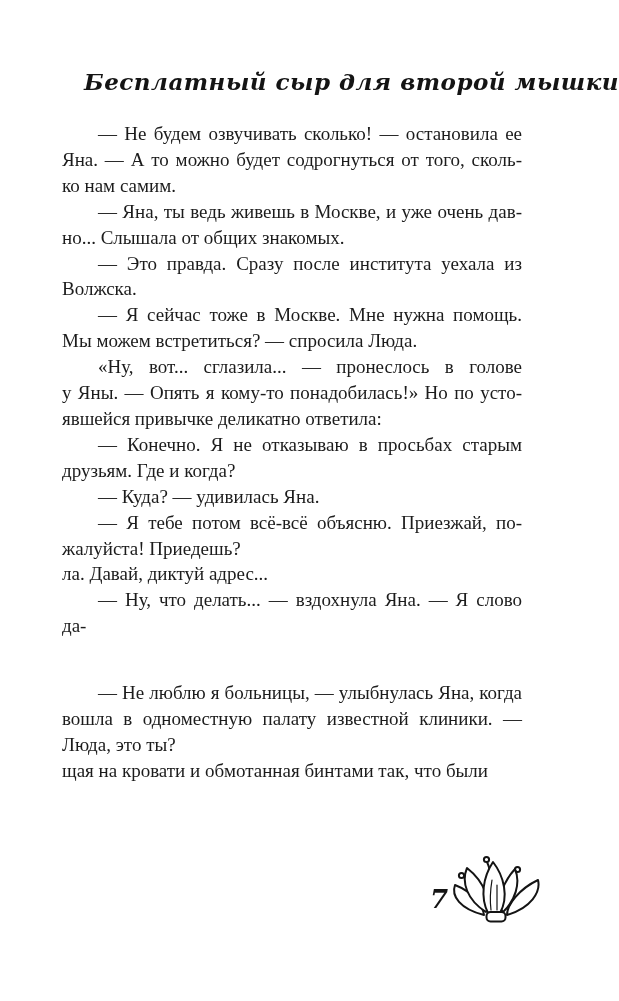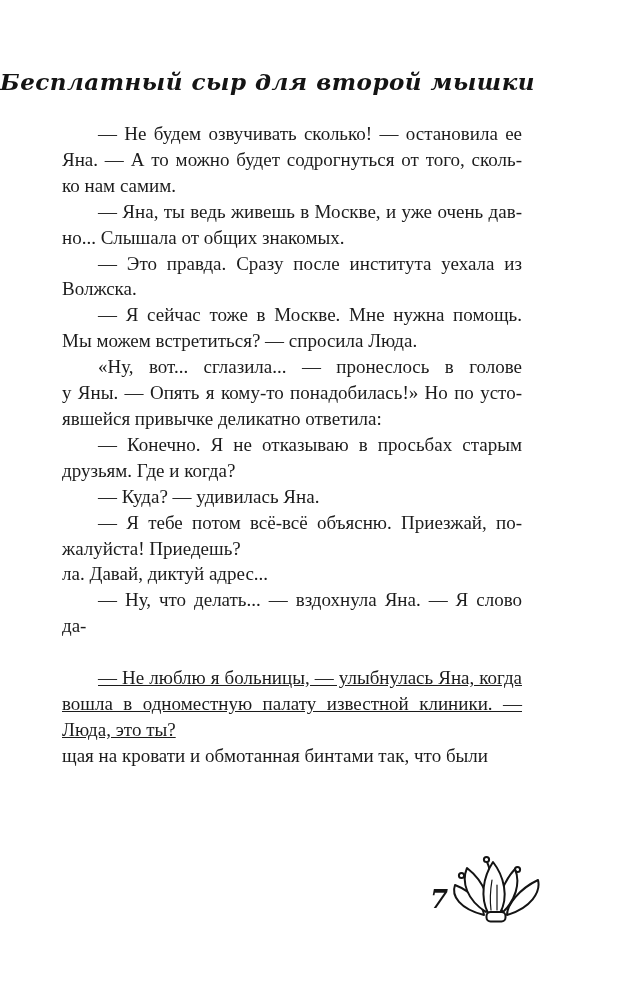--- a/index.html
+++ b/index.html
@@ -10,40 +10,40 @@
     background: #ffffff;
     overflow: hidden;
     font-family: "Liberation Serif", serif;
     color: #1a1a1a;
   }
   .running-head {
     position: absolute;
     top: 68px;
     left: 0;
     width: 619px;
-    text-align: left;
+    text-align: right;
     font-family: "DejaVu Serif", serif;
     font-style: italic;
     font-weight: 700;
     font-size: 23px;
     letter-spacing: 0.5px;
     color: #141414;
     white-space: nowrap;
   }
   .body-text {
     position: absolute;
     left: 62px;
     top: 121px;
     width: 460px;
     font-size: 19px;
     line-height: 25.9px;
     color: #1c1c1c;
   }
   .para { margin: 0; }
-  .para.scene-break { margin-top: 26px; text-decoration: underline; }
+  .para.scene-break { margin-top: 41px; }
   .line {
     text-align: justify;
     text-align-last: justify;
   }
   .line.first { text-indent: 36px; }
   .line.last {
     text-align: right;
     text-align-last: left;
   }
   .page-number {

